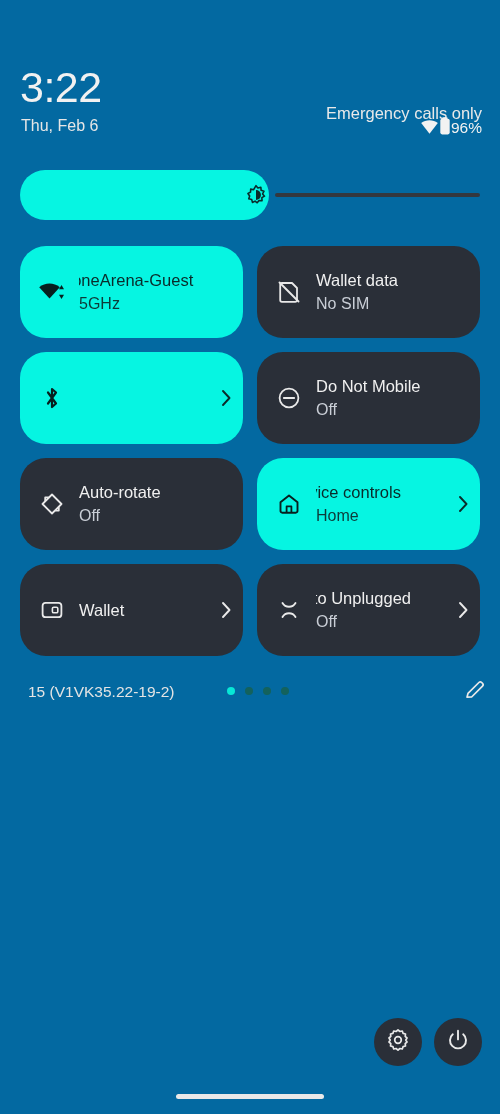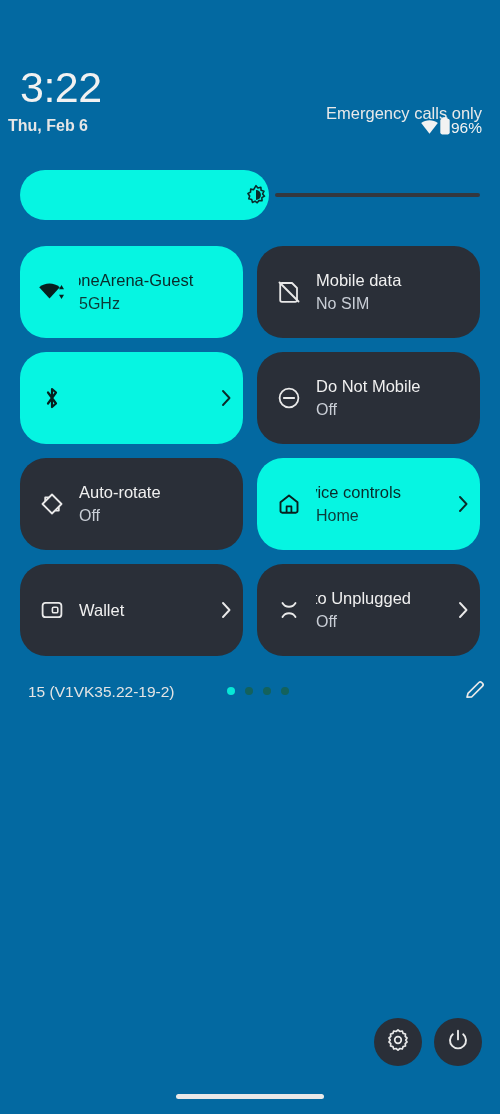--- a/index.html
+++ b/index.html
@@ -32,26 +32,26 @@
     left: 20px;
     top: 0;
     font-size: 43px;
     line-height: 50px;
     color: #f1f1f1;
     font-weight: 400;
     letter-spacing: -0.5px;
   }
   .date {
     position: absolute;
-    left: 8px;
+    left: 21px;
     top: 54px;
     font-size: 16px;
     line-height: 20px;
     color: #e6e6e6;
-    font-weight: 700;
+    font-weight: 400;
   }
   .carrier {
     position: absolute;
     right: 18px;
     top: 9px;
     font-size: 16.5px;
     line-height: 20px;
     color: #e9e9e9;
     font-weight: 400;
     margin-top: 32px;
@@ -320,21 +320,21 @@
     </div>
 
     <div class="tile">
       <span class="tile-icon">
         <svg width="26" height="26" viewBox="0 0 26 26">
           <path d="M6 4 H16 L21 9 V21 A1.8 1.8 0 0 1 19.2 22.8 H6 A1.8 1.8 0 0 1 4.2 21 V5.8 A1.8 1.8 0 0 1 6 4 Z" fill="none" stroke="#e9e9e9" stroke-width="1.8" stroke-linejoin="round"></path>
           <line x1="3.5" y1="3.5" x2="22.5" y2="22.5" stroke="#e9e9e9" stroke-width="1.9" stroke-linecap="round"></line>
         </svg>
       </span>
       <span class="tile-text">
-        <span class="tile-title">Mobile data</span>
+        <span class="tile-title">Wallet data</span>
         <span class="tile-sub">No SIM</span>
       </span>
     </div>
 
     <div class="tile active">
       <span class="tile-icon">
         <svg width="26" height="26" viewBox="0 0 26 26">
           <path d="M9 7.5 L17 18.5 L13 22 V4 L17 7.5 L9 18.5" fill="none" stroke="#07201f" stroke-width="2.2" stroke-linejoin="round" stroke-linecap="round"></path>
         </svg>
       </span>

